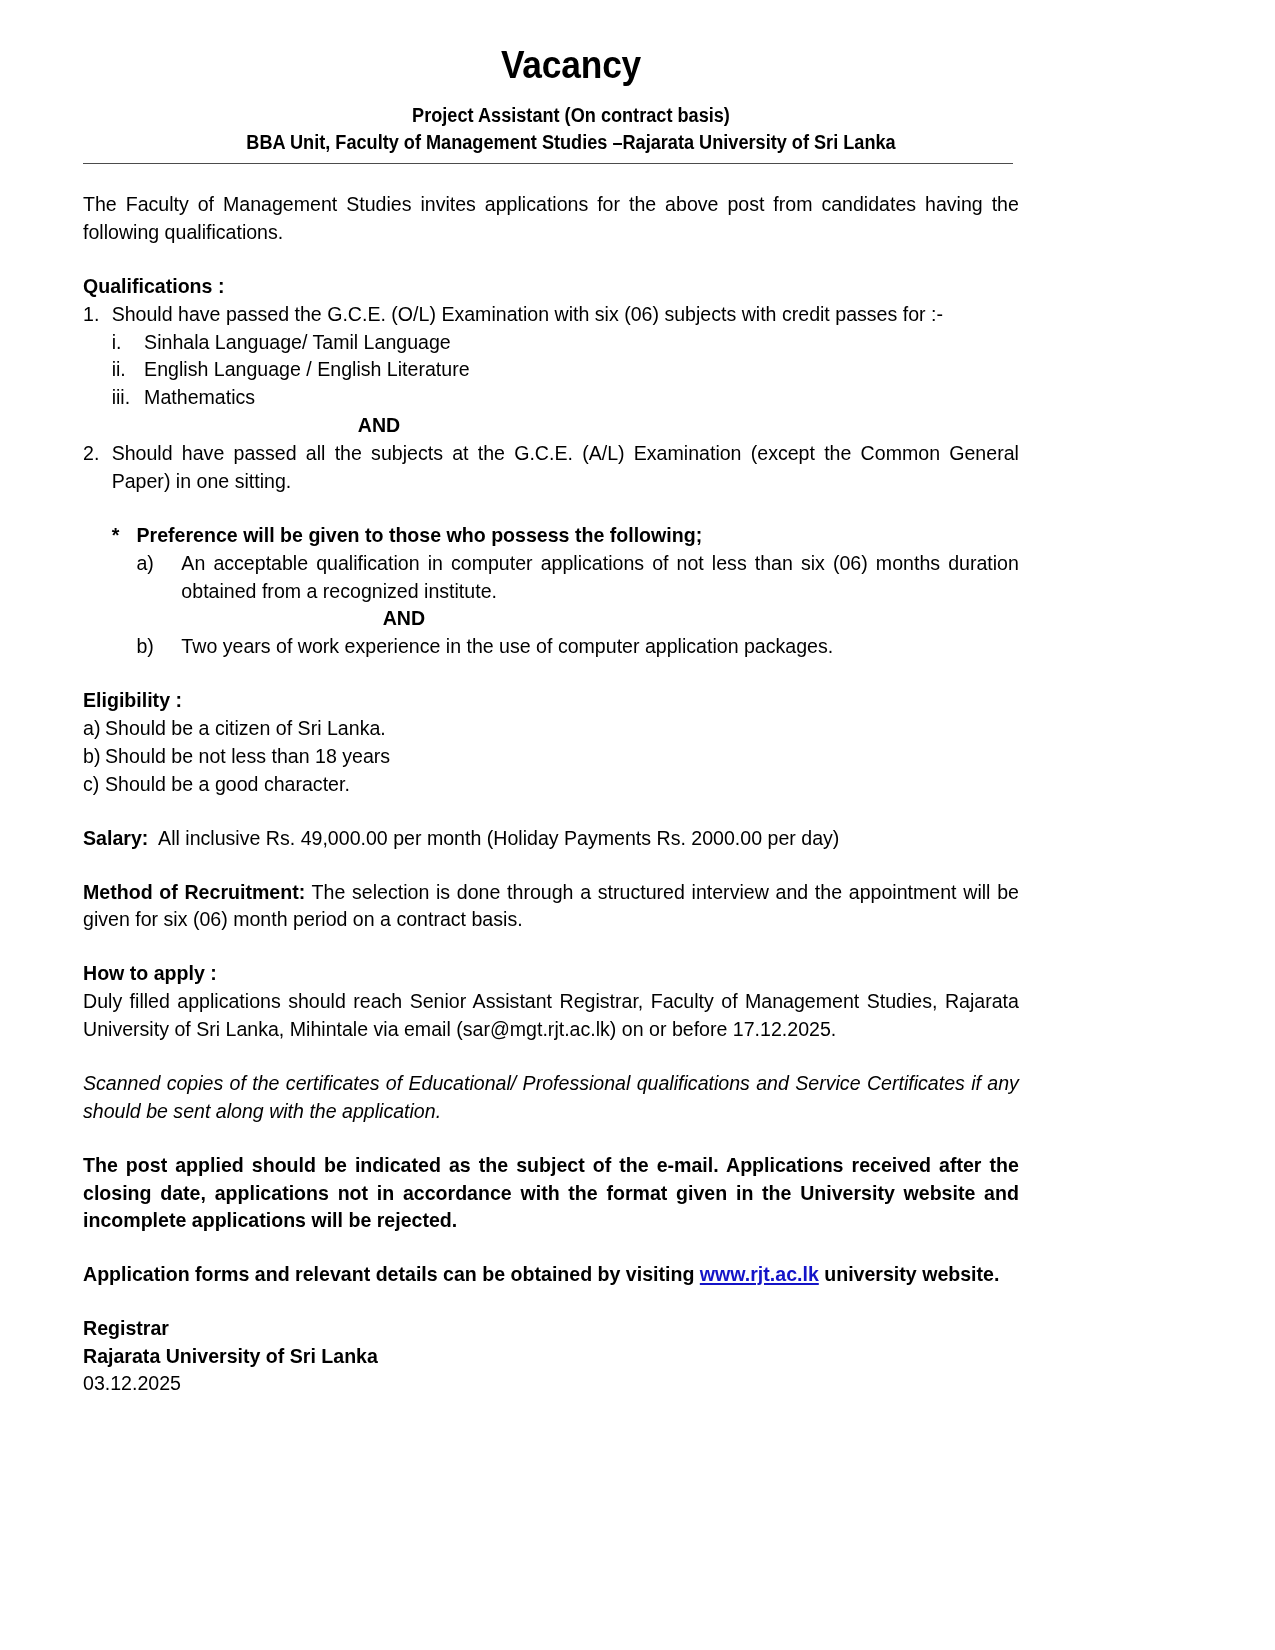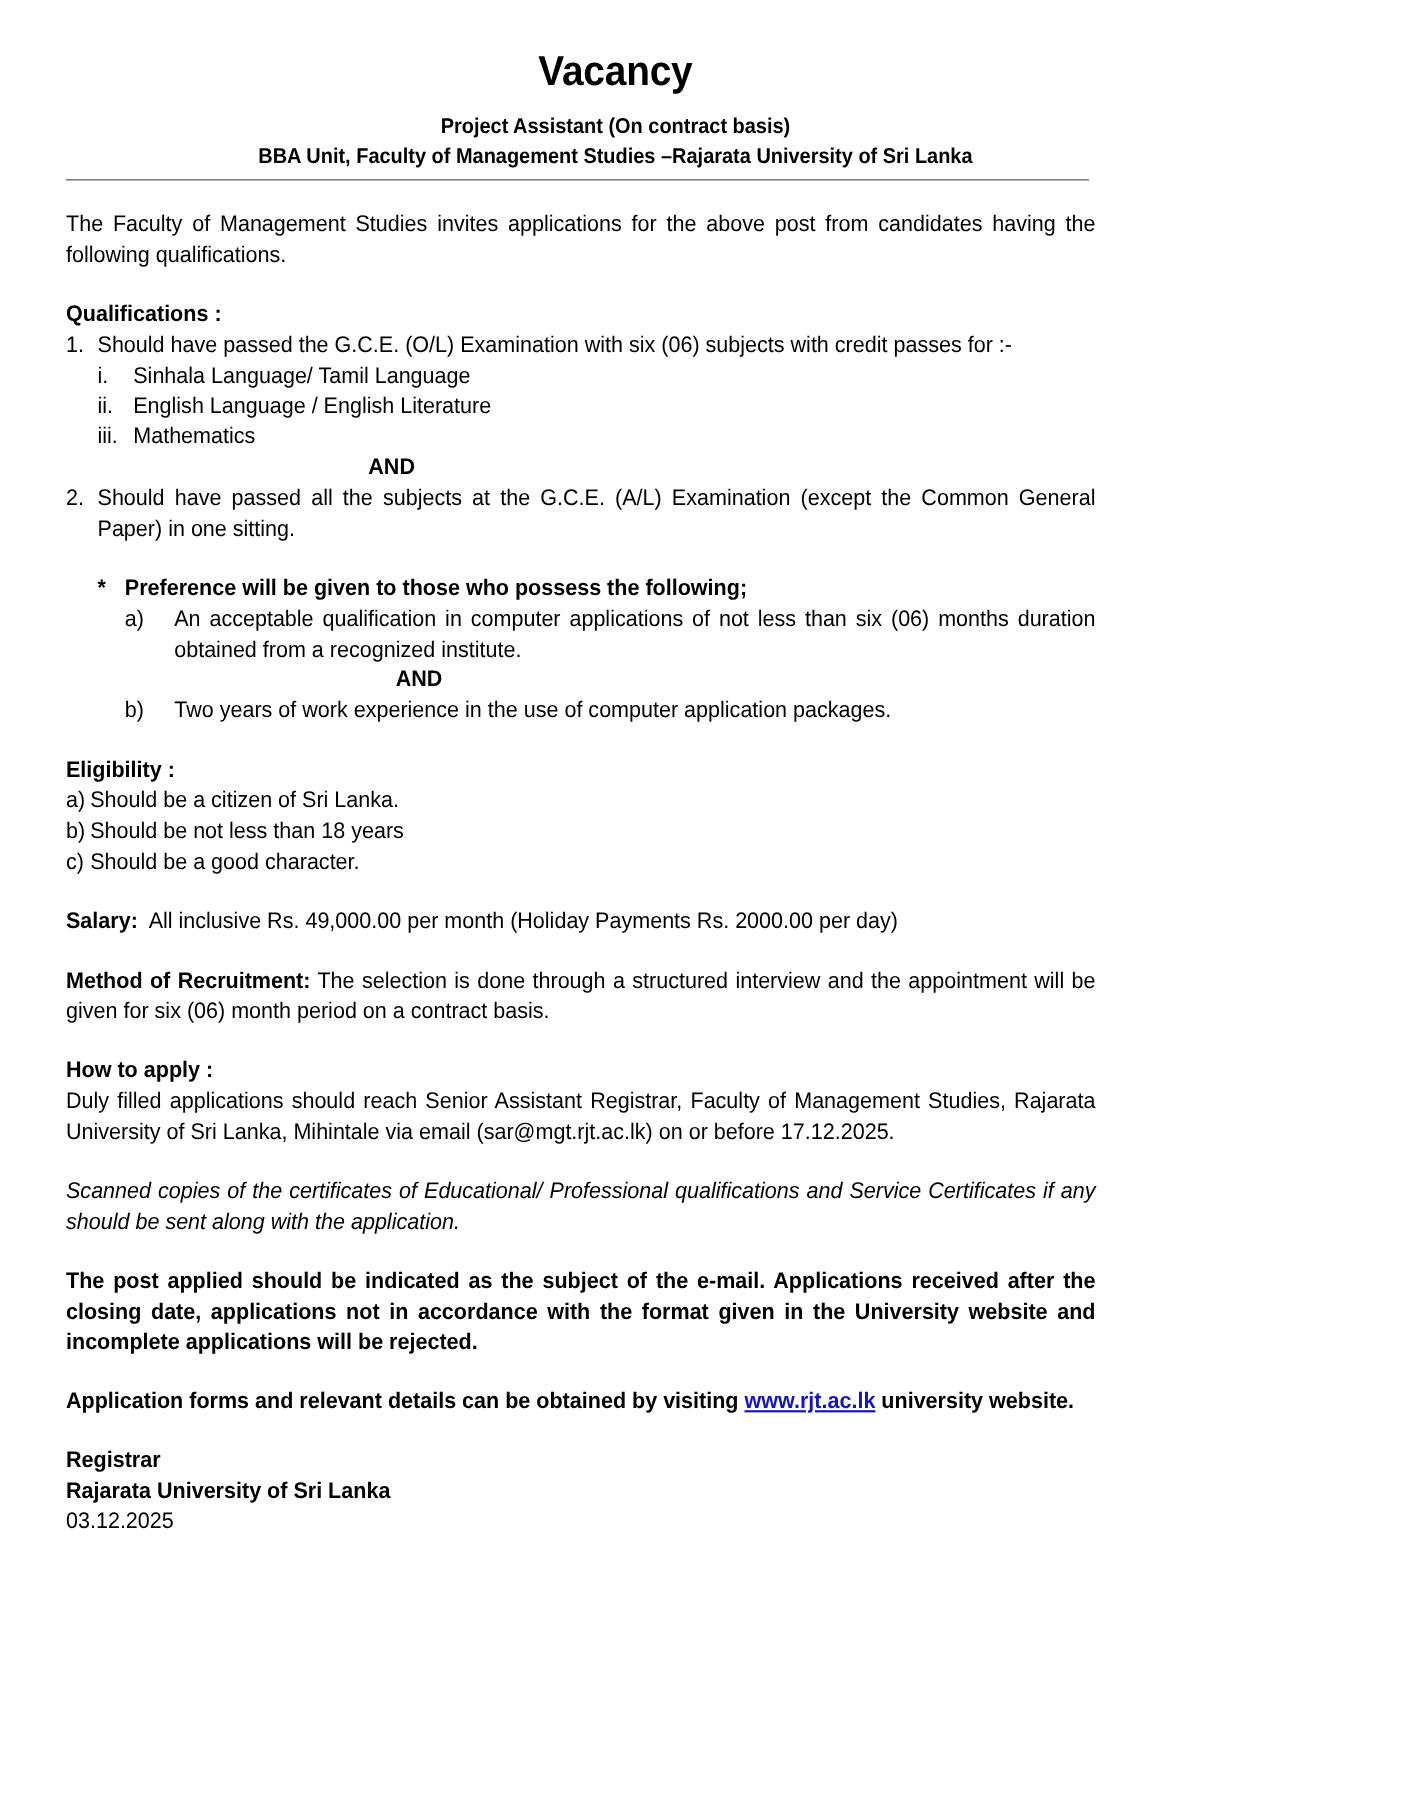--- a/index.html
+++ b/index.html
@@ -12,21 +12,21 @@
     height: 1650px;
     font-family: "Liberation Sans", "DejaVu Sans", sans-serif;
     color: #000000;
     -webkit-font-smoothing: antialiased;
   }
   .page {
     position: relative;
     width: 1257px;
     height: 1650px;
     box-sizing: border-box;
-    padding: 44px 198px 0 60px;
+    padding: 44px 198px 0 83px;
   }
   
   .doc-title {
     text-align: center;
     font-size: 38px;
     font-weight: 700;
     letter-spacing: -0.2px;
     line-height: 1.15;
     margin: 0 0 14px 0;
     transform: scaleX(0.93);

